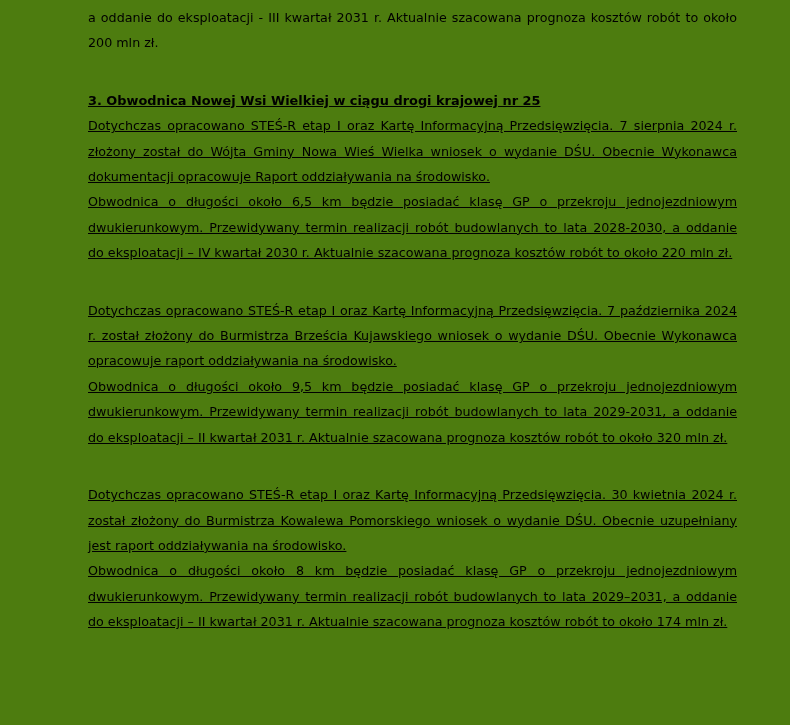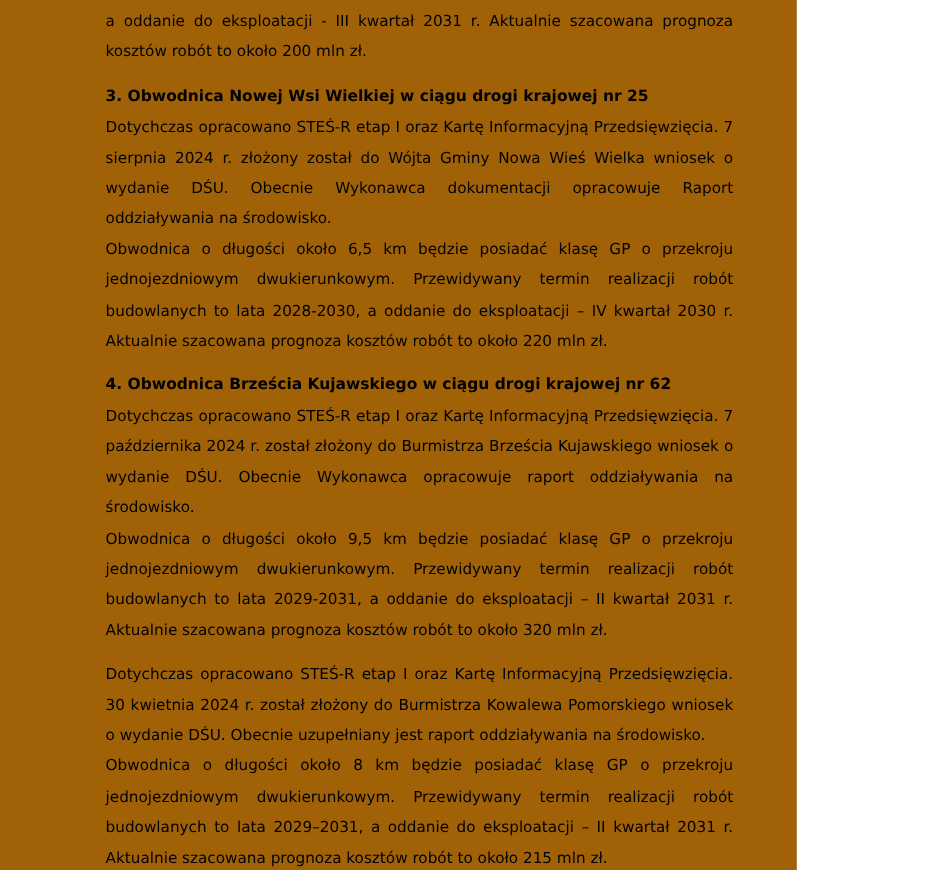--- a/index.html
+++ b/index.html
@@ -7,39 +7,40 @@
     padding: 0;
     background: #ffffff;
   }
   body {
     width: 790px;
     height: 725px;
     overflow: hidden;
   }
   .doc-page {
     box-sizing: border-box;
-    width: 664px;
+    width: 790px;
     height: 725px;
     padding: 5px 53px 0 88px;
-    background: #a16207;
+    background: #4d7c0f;
     color: #000000;
     font-family: "DejaVu Sans", "Liberation Sans", sans-serif;
     font-size: 12.7px;
     line-height: 25.4px;
   }
   .para {
     margin: 0;
     text-align: justify;
     text-justify: inter-word;
   }
   .continuation {
     margin-bottom: 9px;
   }
   .section {
-    margin-top: 12px;
+    margin-top: 32px;
+    text-decoration: underline;
   }
   .section-heading {
     margin: 0;
     font-weight: bold;
     font-size: 12.9px;
     text-align: left;
   }
 </style>
 </head>
 <body>
@@ -48,23 +49,22 @@
 
   <p class="para continuation">a oddanie do eksploatacji - III kwartał 2031 r. Aktualnie szacowana prognoza kosztów robót to około 200 mln zł.</p>
 
   <div class="section">
     <h2 class="section-heading">3. Obwodnica Nowej Wsi Wielkiej w ciągu drogi krajowej nr 25</h2>
     <p class="para">Dotychczas opracowano STEŚ-R etap I oraz Kartę Informacyjną Przedsięwzięcia.  7 sierpnia 2024 r. złożony został do Wójta Gminy Nowa Wieś Wielka wniosek o wydanie DŚU. Obecnie Wykonawca dokumentacji opracowuje Raport oddziaływania na środowisko.</p>
     <p class="para">Obwodnica o długości około 6,5 km będzie posiadać klasę GP o przekroju jednojezdniowym dwukierunkowym. Przewidywany termin realizacji robót budowlanych to lata 2028-2030, a oddanie do eksploatacji – IV kwartał 2030 r. Aktualnie szacowana prognoza kosztów robót to około 220 mln zł.</p>
   </div>
 
   <div class="section">
-    <h2 class="section-heading">4. Obwodnica Brześcia Kujawskiego w ciągu drogi krajowej nr 62</h2>
     <p class="para">Dotychczas opracowano STEŚ-R etap I oraz Kartę Informacyjną Przedsięwzięcia. 7 października 2024 r. został złożony do Burmistrza Brześcia Kujawskiego wniosek o wydanie DŚU. Obecnie Wykonawca opracowuje raport oddziaływania na środowisko.</p>
     <p class="para">Obwodnica o długości około 9,5 km będzie posiadać klasę GP o przekroju jednojezdniowym dwukierunkowym. Przewidywany termin realizacji robót budowlanych to lata 2029-2031, a oddanie do eksploatacji – II kwartał 2031 r. Aktualnie szacowana prognoza kosztów robót to około 320 mln zł.</p>
   </div>
 
   <div class="section">
     <p class="para">Dotychczas opracowano STEŚ-R etap I oraz Kartę Informacyjną Przedsięwzięcia. 30 kwietnia 2024 r. został złożony do Burmistrza Kowalewa Pomorskiego wniosek o wydanie DŚU. Obecnie uzupełniany jest raport oddziaływania na środowisko.</p>
-    <p class="para">Obwodnica o długości około 8 km będzie posiadać klasę GP o przekroju jednojezdniowym dwukierunkowym. Przewidywany termin realizacji robót budowlanych to lata 2029–2031, a oddanie do eksploatacji – II kwartał 2031 r. Aktualnie szacowana prognoza kosztów robót to około 215 mln zł.</p>
+    <p class="para">Obwodnica o długości około 8 km będzie posiadać klasę GP o przekroju jednojezdniowym dwukierunkowym. Przewidywany termin realizacji robót budowlanych to lata 2029–2031, a oddanie do eksploatacji – II kwartał 2031 r. Aktualnie szacowana prognoza kosztów robót to około 174 mln zł.</p>
   </div>
 
 </div>
 
 </body></html>

